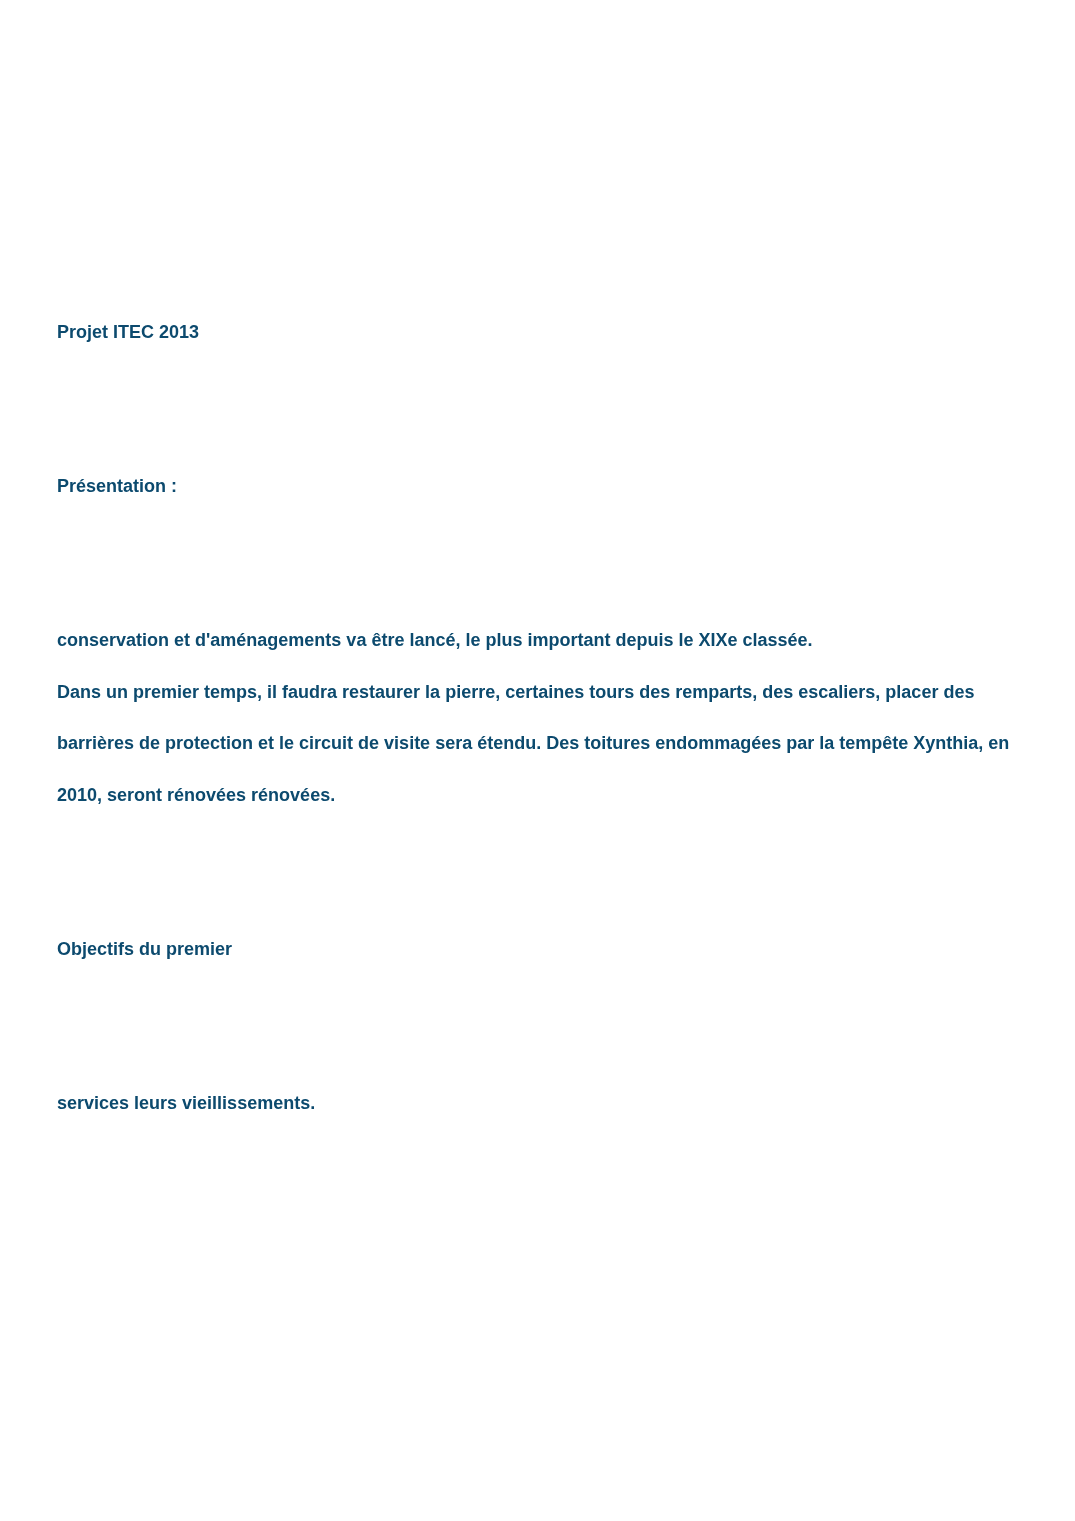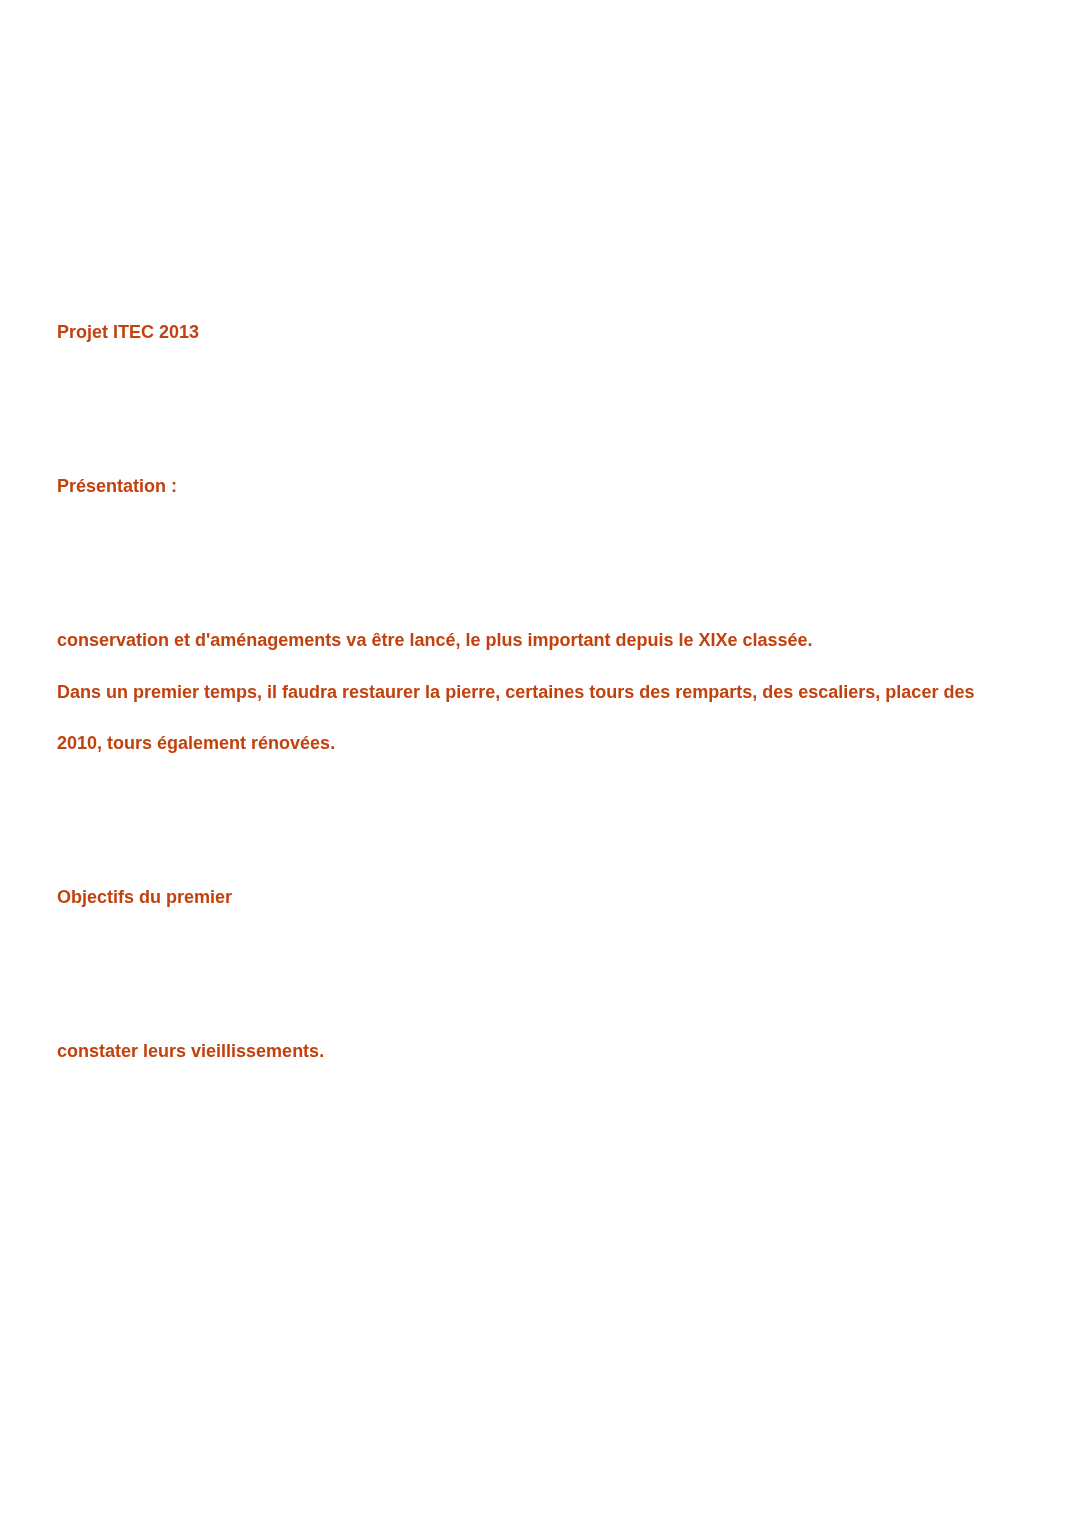--- a/index.html
+++ b/index.html
@@ -5,21 +5,21 @@
   html, body {
     margin: 0;
     padding: 0;
     background: #ffffff;
   }
   .page {
     position: relative;
     width: 1075px;
     height: 1521px;
     background: #ffffff;
-    color: #c2410c;
+    color: #0c4a6e;
     font-family: "Liberation Sans", sans-serif;
     font-weight: bold;
     box-sizing: border-box;
     padding: 307px 57px 0 57px;
     overflow: hidden;
   }
   .doc-body .line {
     height: 51.4px;
     line-height: 51.4px;
     font-size: 18px;
@@ -46,26 +46,27 @@
       <div class="block heading">
         <div class="line">Présentation :</div>
       </div>
       <div class="line blank">&nbsp;</div>
       <div class="line blank">&nbsp;</div>
       <div class="block paragraph">
         <div class="line">conservation et d'aménagements va être lancé, le plus important depuis le XIXe classée.</div>
       </div>
       <div class="block paragraph">
         <div class="line">Dans un premier temps, il faudra restaurer la pierre, certaines tours des remparts, des escaliers, placer des</div>
-        <div class="line">2010, tours également rénovées.</div>
+        <div class="line">barrières de protection et le circuit de visite sera étendu. Des toitures endommagées par la tempête Xynthia, en</div>
+        <div class="line">2010, seront rénovées rénovées.</div>
       </div>
       <div class="line blank">&nbsp;</div>
       <div class="line blank">&nbsp;</div>
       <div class="block heading">
         <div class="line">Objectifs du premier</div>
       </div>
       <div class="line blank">&nbsp;</div>
       <div class="line blank">&nbsp;</div>
       <div class="block paragraph">
-        <div class="line">constater leurs vieillissements.</div>
+        <div class="line">services leurs vieillissements.</div>
       </div>
     </div>
 </div>
 
 </body></html>

